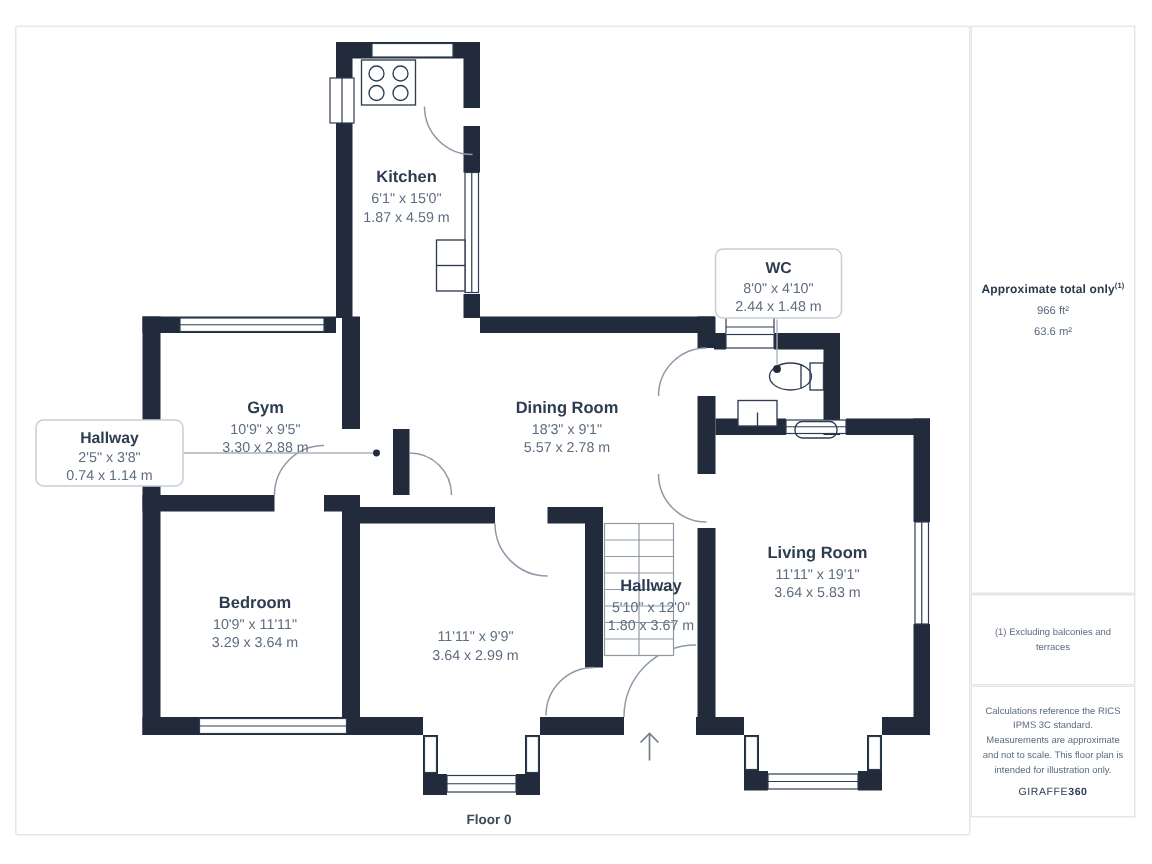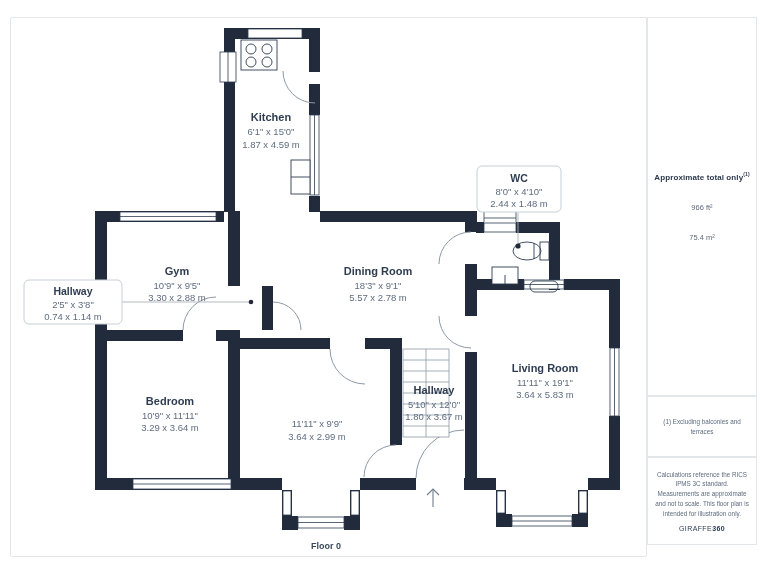--- a/index.html
+++ b/index.html
@@ -8,21 +8,21 @@
   .panel{position:absolute;border:1px solid #e4e7ea;border-radius:2px;box-sizing:border-box;background:transparent;}
   #plan-panel{left:10px;top:17px;width:637px;height:540px;}
   .side-box{position:absolute;left:647px;width:110px;border:1px solid #e4e7ea;box-sizing:border-box;
             display:flex;flex-direction:column;align-items:center;justify-content:center;
             text-align:center;background:#ffffff;}
   #side-area{top:17px;height:379px;}
   #side-footnote{top:396px;height:61px;padding:4px 8px;}
   #side-disclaimer{top:457px;height:88px;padding:4px 7px;}
   .area-title{font-size:8px;font-weight:bold;color:#2c3a4f;letter-spacing:.1px;}
   .area-title sup{font-size:5px;}
-  .area-val{font-size:7.5px;color:#5d6b7e;margin-top:21px;}
+  .area-val{font-size:7.5px;color:#5d6b7e;margin-top:5px;}
   .tiny{font-size:6.3px;color:#5d6b7e;line-height:1.55;}
   .brand{margin-top:7px;font-size:7px;color:#2c3a4f;letter-spacing:.4px;}
   .brand .b{font-weight:bold;}
   svg{position:absolute;left:0;top:0;}
   svg text{font-family:"Liberation Sans", sans-serif;}
   .room-name{font-size:11px;font-weight:bold;fill:#2e3c52;}
   .room-dim{font-size:9.5px;fill:#5f6d80;}
   .floor-label{font-size:9px;font-weight:bold;fill:#3c4a5c;}
   .co-name{font-size:10.5px;font-weight:bold;fill:#2e3c52;}
   .co-dim{font-size:9.5px;fill:#5f6d80;}
@@ -240,21 +240,21 @@
       <text class="room-dim" x="545" y="386" text-anchor="middle">11'11" x 19'1"</text>
       <text class="room-dim" x="545" y="398" text-anchor="middle">3.64 x 5.83 m</text>
     </g>
 
     <text class="floor-label" x="326" y="549" text-anchor="middle">Floor 0</text>
   </svg>
 
   <div id="side-area" class="side-box">
     <div class="area-title"><span>Approximate total only</span><sup>(1)</sup></div>
     <div class="area-val">966 ft²</div>
-    <div class="area-val">75.4 m²</div>
+    <div class="area-val">63.6 m²</div>
   </div>
 
   <div id="side-footnote" class="side-box">
     <div class="tiny">(1) Excluding balconies and terraces</div>
   </div>
 
   <div id="side-disclaimer" class="side-box">
     <div class="tiny">Calculations reference the RICS IPMS 3C standard. Measurements are approximate and not to scale. This floor plan is intended for illustration only.</div>
     <div class="brand"><span>GIRAFFE</span><span class="b">360</span></div>
   </div>

